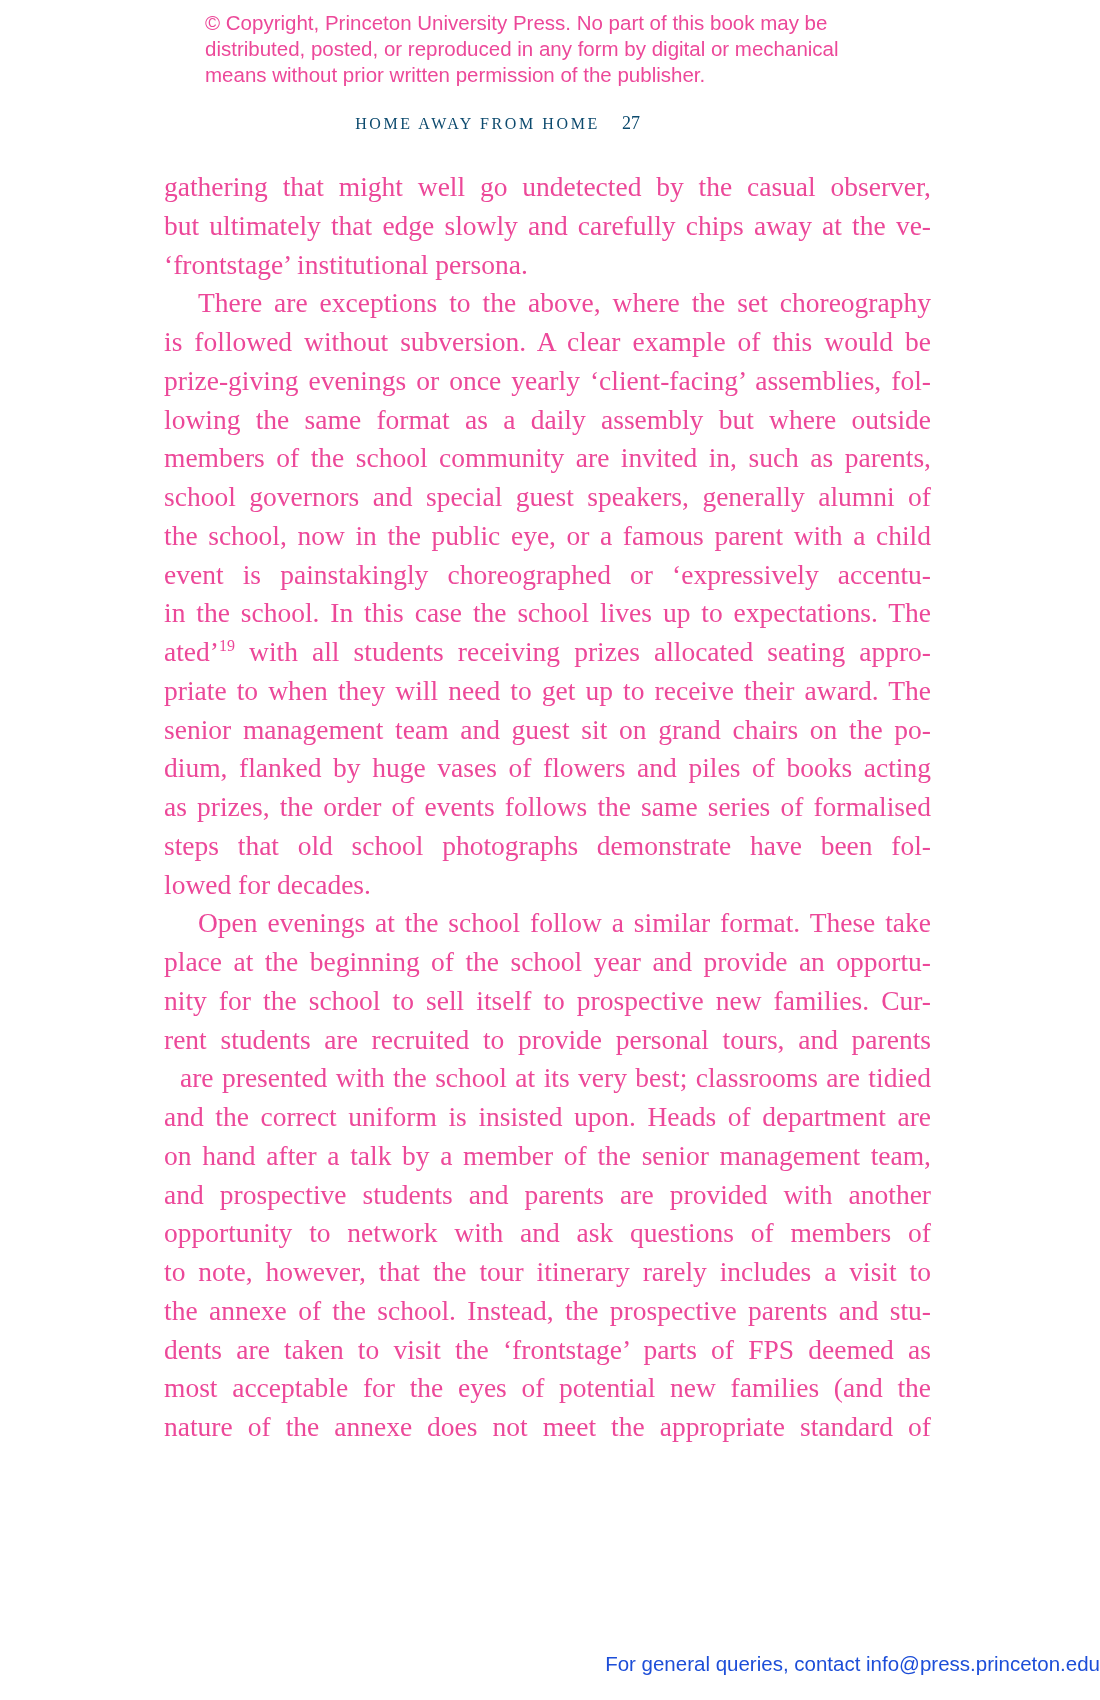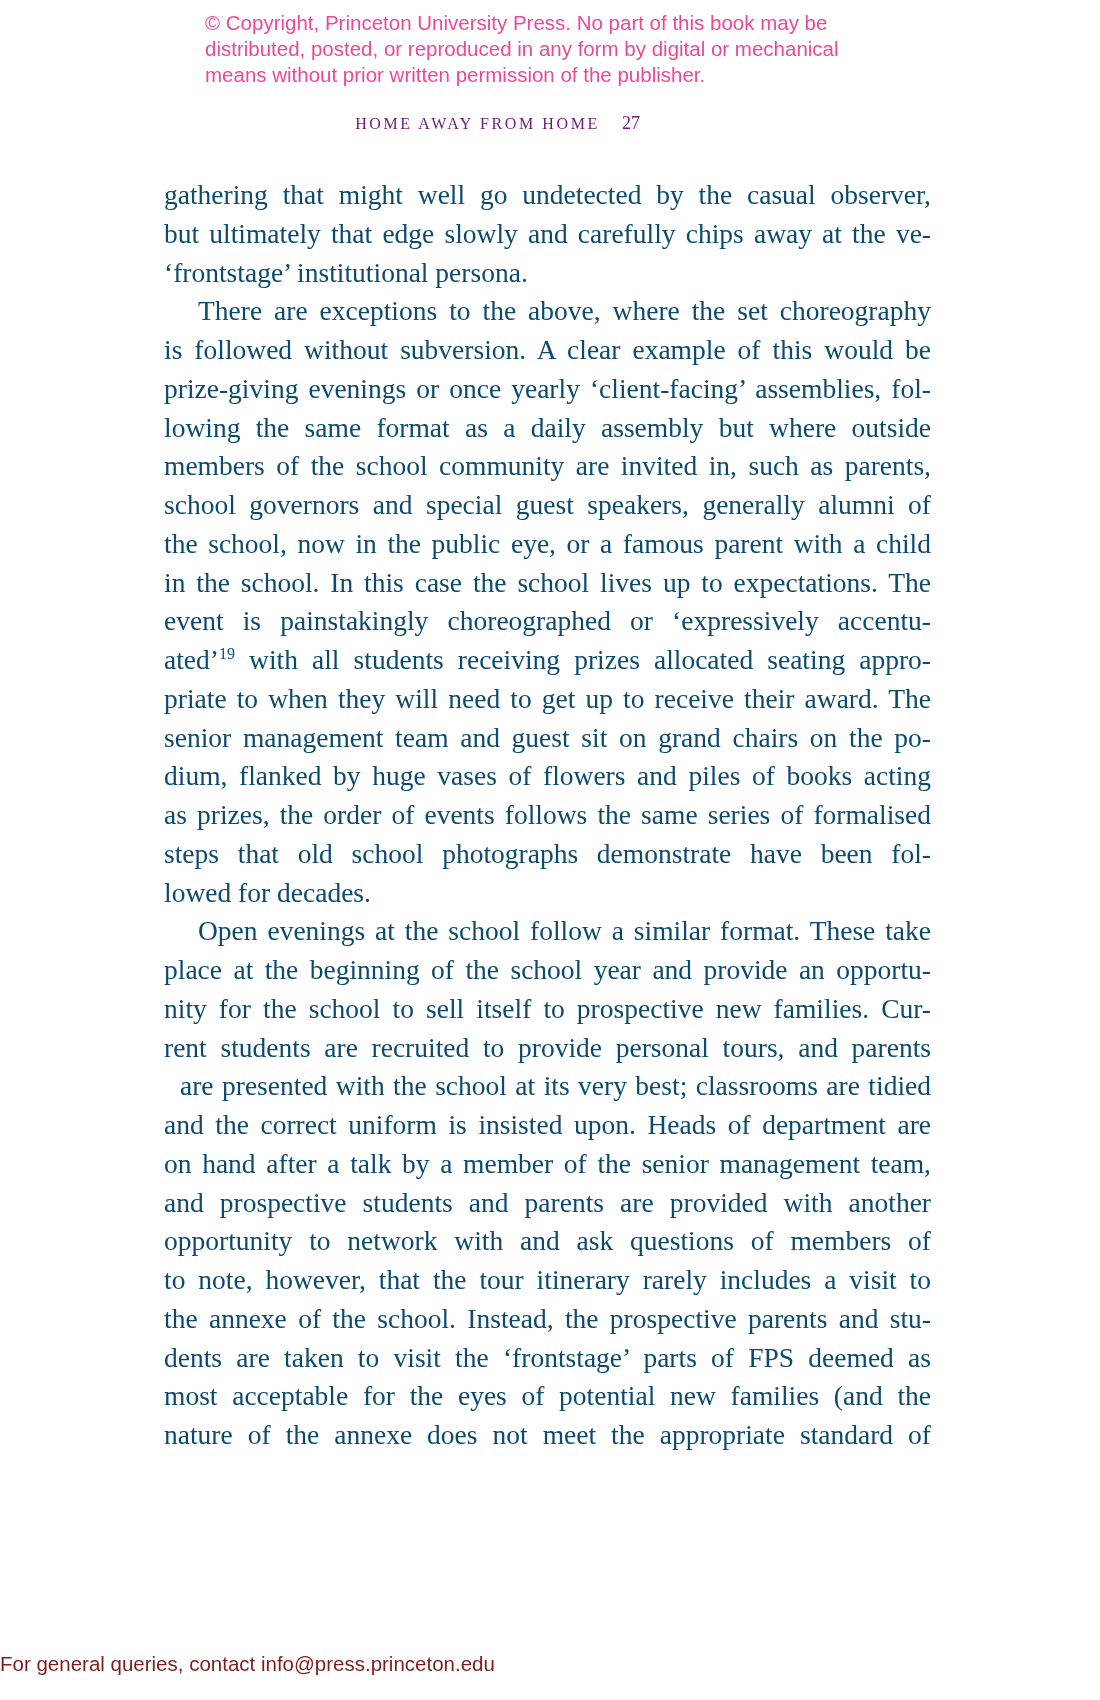--- a/index.html
+++ b/index.html
@@ -4,36 +4,36 @@
   <style>
     html, body { margin: 0; padding: 0; background: #ffffff; }
     body { width: 1100px; height: 1700px; position: relative; overflow: hidden; color: #1a1a1a; }
     .copyright {
       position: absolute; left: 205px; top: 10px; width: 720px;
       font-family: "Liberation Sans", sans-serif; font-size: 20.5px; line-height: 26px; color: #ec4899;
     }
     .copyright div { white-space: nowrap; }
     .running-head {
       position: absolute; left: 0; width: 995px; top: 113px; text-align: center;
-      font-family: "Liberation Serif", serif; font-size: 16px; letter-spacing: 2.6px; color: #701a75;
+      font-family: "Liberation Serif", serif; font-size: 16px; letter-spacing: 2.6px; color: #0c4a6e;
     }
     .running-head .title { text-transform: uppercase; }
     .running-head .page-num { margin-left: 22px; letter-spacing: 0; font-size: 18px; }
     .body-text {
-      position: absolute; left: 164px; top: 176px; width: 767px;
-      font-family: "Liberation Serif", serif; font-size: 27.5px; line-height: 38.75px; color: #0c4a6e;
+      position: absolute; left: 164px; top: 168px; width: 767px;
+      font-family: "Liberation Serif", serif; font-size: 27.5px; line-height: 38.75px; color: #ec4899;
     }
     .line { display: block; text-align: justify; text-align-last: justify; white-space: nowrap; height: 38.75px; overflow: visible; }
     .line.last { text-align-last: left; }
     .line.indent { padding-left: 34px; }
     .line span { white-space: normal; }
     .fn { font-size: 16px; vertical-align: 10px; line-height: 0; }
     .footer {
-      position: absolute; left: 0; width: 1100px; top: 1652px; text-align: left;
-      font-family: "Liberation Sans", sans-serif; font-size: 20.5px; color: #7f1d1d;
+      position: absolute; left: 0; width: 1100px; top: 1652px; text-align: right;
+      font-family: "Liberation Sans", sans-serif; font-size: 20.5px; color: #1d4ed8;
     }
   </style>
 </head>
 <body>
 
 <div class="copyright">
   <div>© Copyright, Princeton University Press. No part of this book may be</div>
   <div>distributed, posted, or reproduced in any form by digital or mechanical</div>
   <div>means without prior written permission of the publisher.</div>
 </div>
@@ -51,22 +51,22 @@
   </div>
 
   <div>
     <div class="line indent" style="white-space: normal;"><span>There are exceptions to the above, where the set choreography</span></div>
     <div class="line" style="white-space: normal;"><span>is followed without subversion. A clear example of this would be</span></div>
     <div class="line" style="white-space: normal;"><span>prize-giving evenings or once yearly ‘client-facing’ assemblies, fol-</span></div>
     <div class="line" style="white-space: normal;"><span>lowing the same format as a daily assembly but where outside</span></div>
     <div class="line" style="white-space: normal;"><span>members of the school community are invited in, such as parents,</span></div>
     <div class="line" style="white-space: normal;"><span>school governors and special guest speakers, generally alumni of</span></div>
     <div class="line" style="white-space: normal;"><span>the school, now in the public eye, or a famous parent with a child</span></div>
+    <div class="line" style="white-space: normal;"><span>event is painstakingly choreographed or ‘expressively accentu-</span></div>
     <div class="line" style="white-space: normal;"><span>in the school. In this case the school lives up to expectations. The</span></div>
-    <div class="line" style="white-space: normal;"><span>event is painstakingly choreographed or ‘expressively accentu-</span></div>
     <div class="line" style="white-space: normal;"><span>ated’</span><span class="fn">19</span> <span>with all students receiving prizes allocated seating appro-</span></div>
     <div class="line" style="white-space: normal;"><span>priate to when they will need to get up to receive their award. The</span></div>
     <div class="line" style="white-space: normal;"><span>senior management team and guest sit on grand chairs on the po-</span></div>
     <div class="line" style="white-space: normal;"><span>dium, flanked by huge vases of flowers and piles of books acting</span></div>
     <div class="line" style="white-space: normal;"><span>as prizes, the order of events follows the same series of formalised</span></div>
     <div class="line" style="white-space: normal;"><span>steps that old school photographs demonstrate have been fol-</span></div>
     <div class="line last" style="white-space: normal;"><span>lowed for decades.</span></div>
   </div>
 
   <div>

